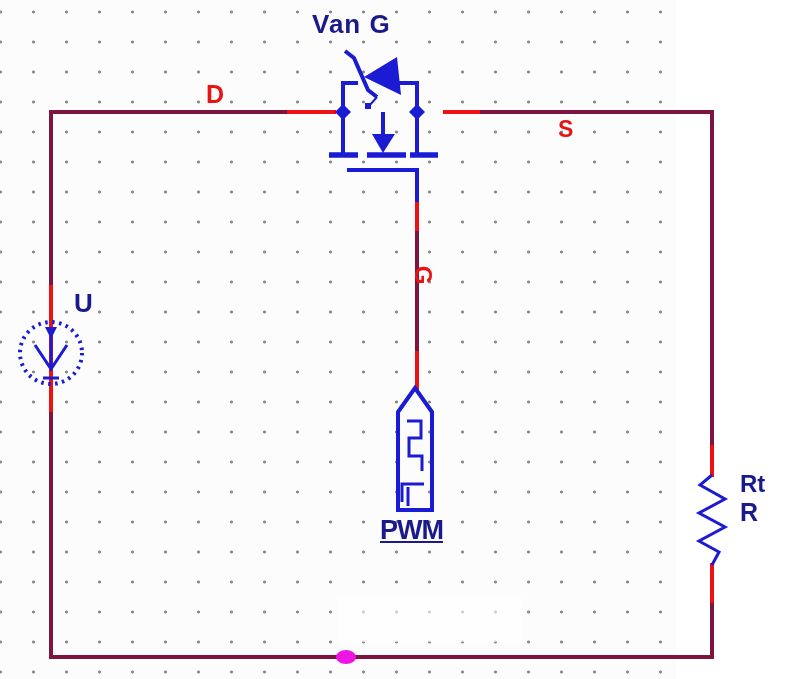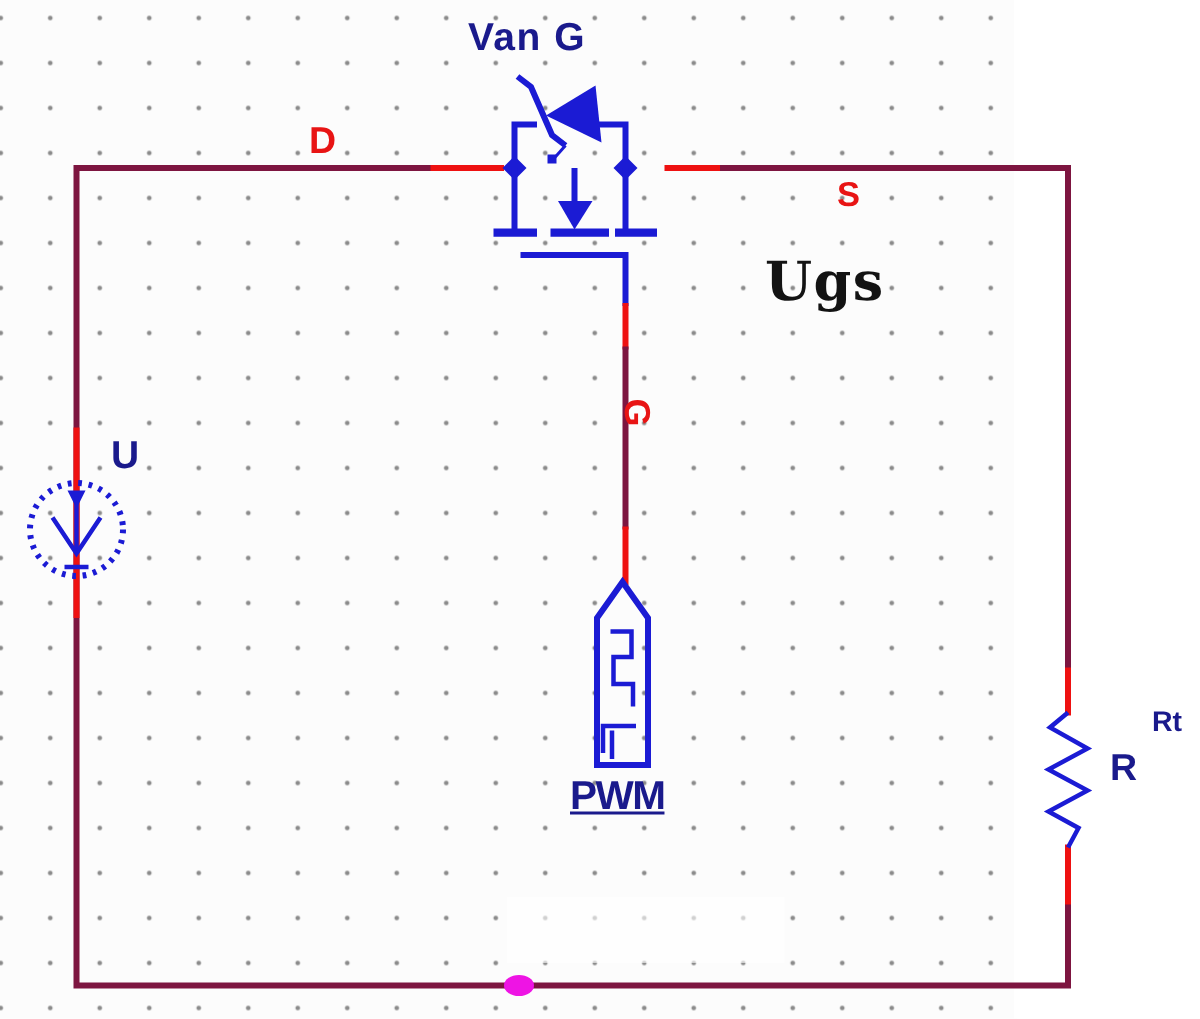--- a/index.html
+++ b/index.html
@@ -39,21 +39,21 @@
   .lbl-navy{color:var(--label-navy);}
   .lbl-red{color:var(--label-red);}
   .lbl-black{color:var(--label-black);font-family:"DejaVu Serif","Liberation Serif",serif;}
   .lbl-vang{left:312px;top:11px;font-size:26px;letter-spacing:1px;}
   .lbl-d{left:206px;top:82px;font-size:25px;}
   .lbl-s{left:558px;top:118px;font-size:23px;}
   .lbl-g{left:414px;top:263px;font-size:24px;transform:rotate(90deg);}
   .lbl-ugs{left:510px;top:170px;font-size:36px;letter-spacing:1px;}
   .lbl-u{left:74px;top:290px;font-size:26px;}
   .lbl-pwm{left:380px;top:517px;font-size:27px;letter-spacing:-1px;text-decoration:underline;}
-  .lbl-rt{left:768px;top:472px;font-size:19px;}
+  .lbl-rt{left:740px;top:472px;font-size:24px;}
   .lbl-r{left:740px;top:500px;font-size:25px;}
   .watermark{position:absolute;left:338px;top:598px;width:185px;height:44px;background:rgba(255,255,255,.6);}
 </style>
 </head>
 <body>
 
 <div class="canvas">
 
   <div class="watermark"></div>
 
@@ -121,18 +121,17 @@
       <polyline class="st-blue-mid" points="712,475 700,485 725,499 699,513 725,527 699,541 719,552 712,565"></polyline>
     </g>
 
     <ellipse class="fill-magenta" cx="346" cy="657" rx="10" ry="7"></ellipse>
   </svg>
 
   <div class="lbl lbl-navy lbl-vang">Van G</div>
   <div class="lbl lbl-red lbl-d">D</div>
   <div class="lbl lbl-red lbl-s">S</div>
   <div class="lbl lbl-red lbl-g">G</div>
-  <div class="lbl lbl-black lbl-ugs">Ugs</div>
   <div class="lbl lbl-navy lbl-u">U</div>
   <div class="lbl lbl-navy lbl-pwm">PWM</div>
   <div class="lbl lbl-navy lbl-rt">Rt</div>
   <div class="lbl lbl-navy lbl-r">R</div>
 </div>
 
 </body></html>

